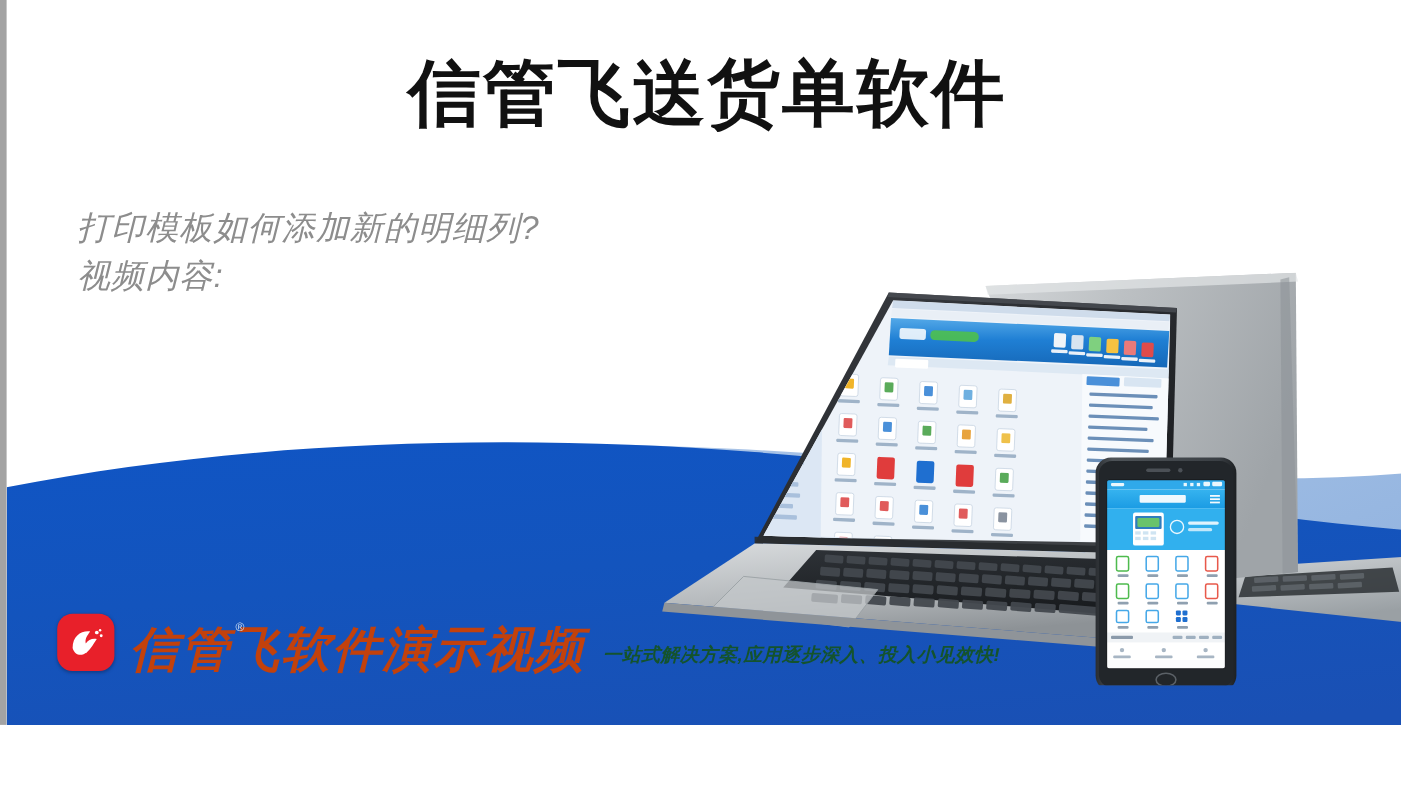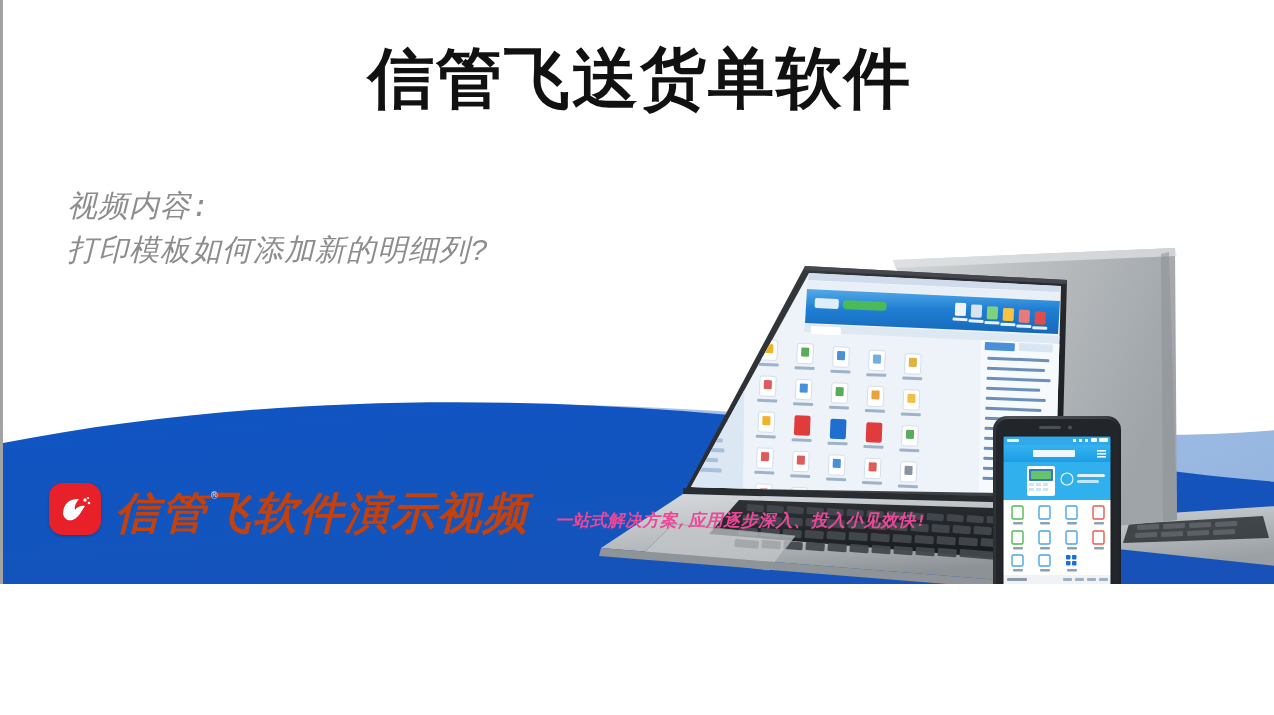--- a/index.html
+++ b/index.html
@@ -6,26 +6,25 @@
     margin: 0;
     padding: 0;
     background: #ffffff;
   }
   body {
     font-family: "Liberation Sans", "DejaVu Sans", sans-serif;
   }
   #slide {
     position: relative;
     width: 1274px;
-    height: 584px;
+    height: 659px;
     overflow: hidden;
     background: #ffffff;
-    border-left: 3px solid #a3a3a3;
+    border-left: 6px solid #a3a3a3;
     box-sizing: border-box;
-    font-family: Liberation Mono, monospace;
   }
 
   
   .wave-layer {
     position: absolute;
     left: 0; top: 0;
     width: 1274px;
     height: 715px;
     pointer-events: none;
   }
@@ -92,23 +91,23 @@
     position: absolute;
     left: 96px;
     top: -4px;
     font-size: 11px;
     color: #cfe0f5;
   }
   .brand-tagline {
     font-size: 17px;
     font-weight: bold;
     font-style: italic;
-    color: #ec4899;
+    color: #14532d;
     white-space: nowrap;
-    margin-left: 26px;
+    margin-left: 16px;
     margin-bottom: 6px;
     letter-spacing: 0.5px;
   }
 
   
   .devices {
     position: absolute;
     left: 560px;
     top: 248px;
     width: 714px;
@@ -138,22 +137,22 @@
 
       <path d="M0,452 C180,412 430,396 660,408 C880,419 1090,446 1274,430 L1274,715 L0,715 Z" fill="url(#waveLight)"></path>
 
       <path d="M0,443 C200,404 430,392 680,411 C900,428 1100,468 1274,482 L1274,715 L0,715 Z" fill="url(#waveGrad)"></path>
     </svg>
   </div>
 
   <div class="title">信管飞送货单软件</div>
 
   <div class="subtitle">
+    <div>打印模板如何添加新的明细列?</div>
     <div>视频内容:</div>
-    <div>打印模板如何添加新的明细列?</div>
   </div>
 
   <div class="devices">
     <svg width="714" height="375" viewBox="0 0 714 375" xmlns="http://www.w3.org/2000/svg">
       <defs>
         <linearGradient id="lidBack" x1="0" y1="0" x2="1" y2="0.4">
           <stop offset="0%" stop-color="#d4d7d9"></stop>
           <stop offset="40%" stop-color="#bcc0c3"></stop>
           <stop offset="100%" stop-color="#9fa4a8"></stop>
         </linearGradient>

